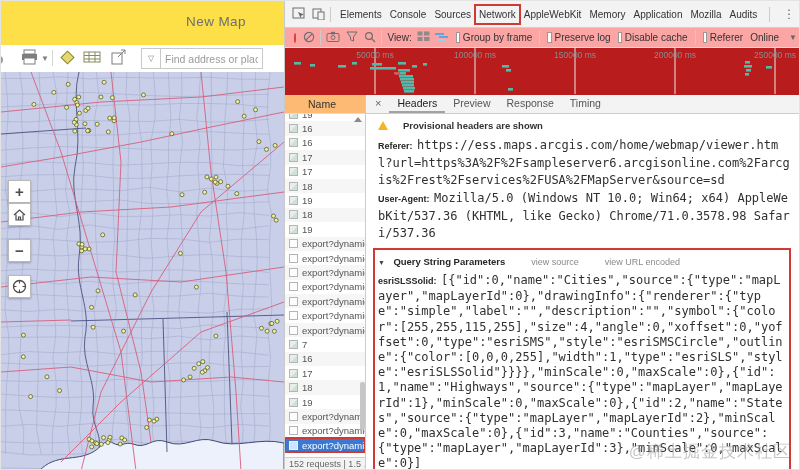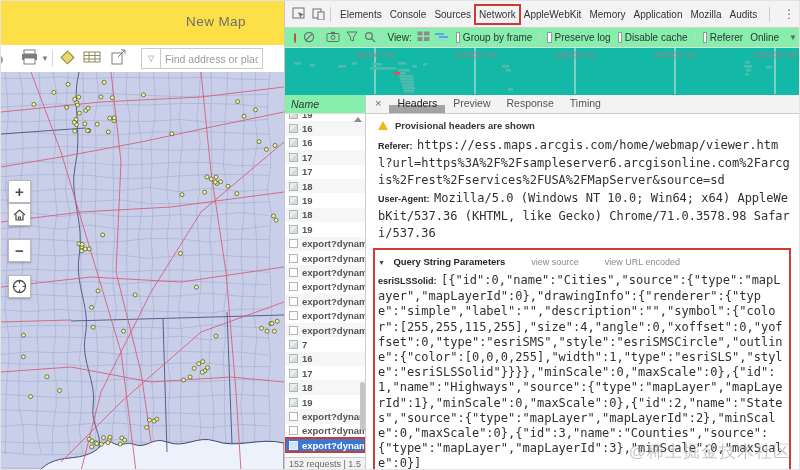--- a/index.html
+++ b/index.html
@@ -28,56 +28,56 @@
   .devtools{position:absolute;left:283px;top:0;width:517px;height:470px;background:#fff;
             border-left:1px solid #c9c9c9;box-sizing:border-box;}
   .dt-tabs{height:26px;background:#f3f3f3;border-bottom:1px solid #d0d0d0;display:flex;
            align-items:center;font-size:10px;color:#333;overflow:hidden;white-space:nowrap;}
   .dt-tab{padding:4px 4px;cursor:pointer;}
   .dt-tab.active{outline:2px solid #cf3a32;outline-offset:-1px;}
   .ico{display:inline-block;vertical-align:middle;}
   .vsep{width:1px;height:15px;background:#ccc;margin:0 5px;flex:0 0 auto;}
   .dt-menu{margin-left:auto;display:flex;align-items:center;gap:8px;padding-right:6px;color:#666;}
   .kebab{font-size:12px;letter-spacing:0;cursor:pointer;}
-  .dt-controls{height:19px;background:#86efac;border-bottom:1px solid #e0e0e0;display:flex;
+  .dt-controls{height:19px;background:#fca5a5;border-bottom:1px solid #e0e0e0;display:flex;
                align-items:center;font-size:10px;color:#333;overflow:hidden;white-space:nowrap;}
   .rec-dot{width:10px;height:10px;border-radius:50%;background:#d8403a;margin:0 7px 0 9px;cursor:pointer;}
   .cbox{display:inline-block;width:9px;height:9px;border:1px solid #999;background:#fff;
         margin:0 3px 0 7px;vertical-align:-1px;}
   .throttle{margin-left:7px;cursor:pointer;}
   .dd-caret{color:#666;font-size:8px;margin:0 4px 0 10px;}
-  .dt-timeline{height:47px;border-bottom:1px solid #ccc;position:relative;background:#14b8a6;}
+  .dt-timeline{height:47px;border-bottom:1px solid #ccc;position:relative;background:#b91c1c;}
   .dt-main{position:absolute;top:94px;left:0;right:0;bottom:0;display:flex;}
   .req-panel{width:81px;flex:0 0 81px;border-right:1px solid #ccc;display:flex;flex-direction:column;
              box-sizing:border-box;background:#fff;}
-  .req-header{height:18px;line-height:18px;padding-left:6px;font-size:10.5px;color:#333;
-              background:#86efac;border-bottom:1px solid #ddd;flex:0 0 18px;font-style:italic;}
-  .req-list{flex:1;overflow:hidden;position:relative;font-weight:bold;}
+  .req-header{height:18px;line-height:18px;padding-left:23px;font-size:10.5px;color:#333;
+              background:#fdba74;border-bottom:1px solid #ddd;flex:0 0 18px;}
+  .req-list{flex:1;overflow:hidden;position:relative;}
   .req-rows{margin-top:-7px;}
   .req-row{height:14.4px;display:flex;align-items:center;font-size:9.5px;color:#545454;
            padding-left:4px;cursor:pointer;white-space:nowrap;overflow:hidden;}
   .req-row:nth-child(even){background:#f6f6f6;}
   .req-row.selected{background:#3b78d1;color:#fff;outline:2px solid #cf3a32;outline-offset:-1px;}
   .req-ico{width:9px;height:9px;flex:0 0 9px;margin-right:4px;border:1px solid #b5b5b5;box-sizing:border-box;}
   .req-ico.img{background:linear-gradient(135deg,#e8efe7 50%,#cfe0d8 50%);}
   .req-ico.doc{background:#fdfdfd;}
   .req-row.selected .req-ico{background:#cfe3ff;border-color:#eaf2ff;}
   .scroll-up{position:absolute;top:3px;right:3px;width:0;height:0;border-left:4px solid transparent;
              border-right:4px solid transparent;border-bottom:5px solid #8a8a8a;}
   .scroll-thumb{position:absolute;right:0;top:268px;width:5px;height:48px;background:#c6c6c6;border-radius:2px;}
   .req-status{height:13px;flex:0 0 13px;background:#f3f3f3;border-top:1px solid #ccc;font-size:9px;
               color:#666;line-height:13px;padding-left:4px;white-space:nowrap;overflow:hidden;}
   .det-panel{flex:1;min-width:0;display:flex;flex-direction:column;background:#fff;}
   .det-tabs{height:18px;flex:0 0 18px;background:#f3f3f3;border-bottom:1px solid #ccc;display:flex;
             align-items:stretch;font-size:10.5px;color:#555;}
   .det-close{padding:2px 8px 0 9px;color:#666;font-size:11px;cursor:pointer;}
   .det-tab{padding:2px 8px 0 8px;cursor:pointer;border-bottom:2px solid transparent;box-sizing:border-box;}
-  .det-tab.active{color:#222;border-bottom:8px solid #a3a3a3;}
+  .det-tab.active{color:#222;border-bottom:2px solid #a3a3a3;}
   .det-content{flex:1;overflow:hidden;padding:3px 10px 0 12px;position:relative;}
-  .warn-row{display:flex;align-items:center;gap:7px;margin:3px 0 5px 0;}
+  .warn-row{display:flex;align-items:center;gap:15px;margin:3px 0 5px 0;}
   .warn-tri{width:0;height:0;border-left:5px solid transparent;border-right:5px solid transparent;
             border-bottom:9px solid #f2b620;}
   .warn-text{font-weight:bold;font-size:9.5px;color:#333;}
   .hname{font-weight:bold;font-size:9px;color:#262626;}
   .hval,.pval{font-family:"DejaVu Sans Mono",monospace;font-size:12px;color:#303030;word-break:break-all;}
   .hdr-row{line-height:15px;margin-bottom:1px;}
   .qsp-box{border:2px solid #cf3a32;margin:7px 0 2px -5px;padding:0 5px 4px 3px;}
   .qsp-head{display:flex;align-items:baseline;line-height:19px;gap:26px;}
   .qsp-title{font-weight:bold;font-size:9.5px;color:#262626;}
   .qsp-tri{font-size:7px;color:#444;margin-right:4px;}

